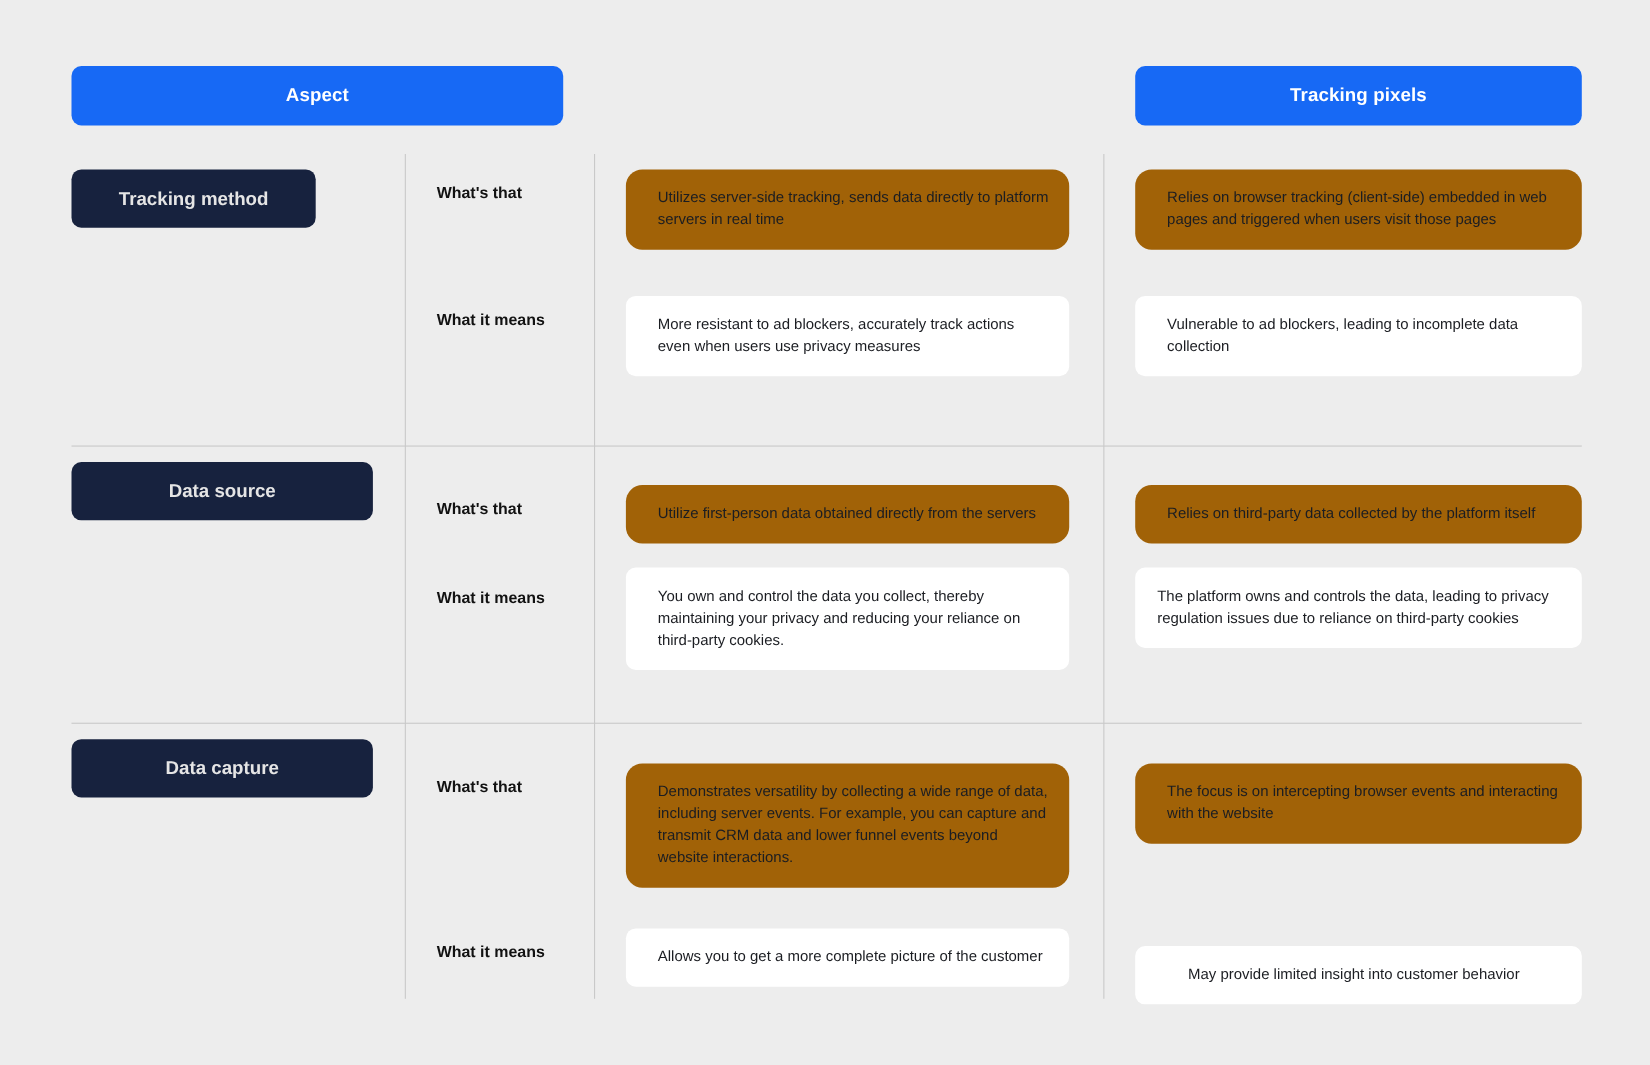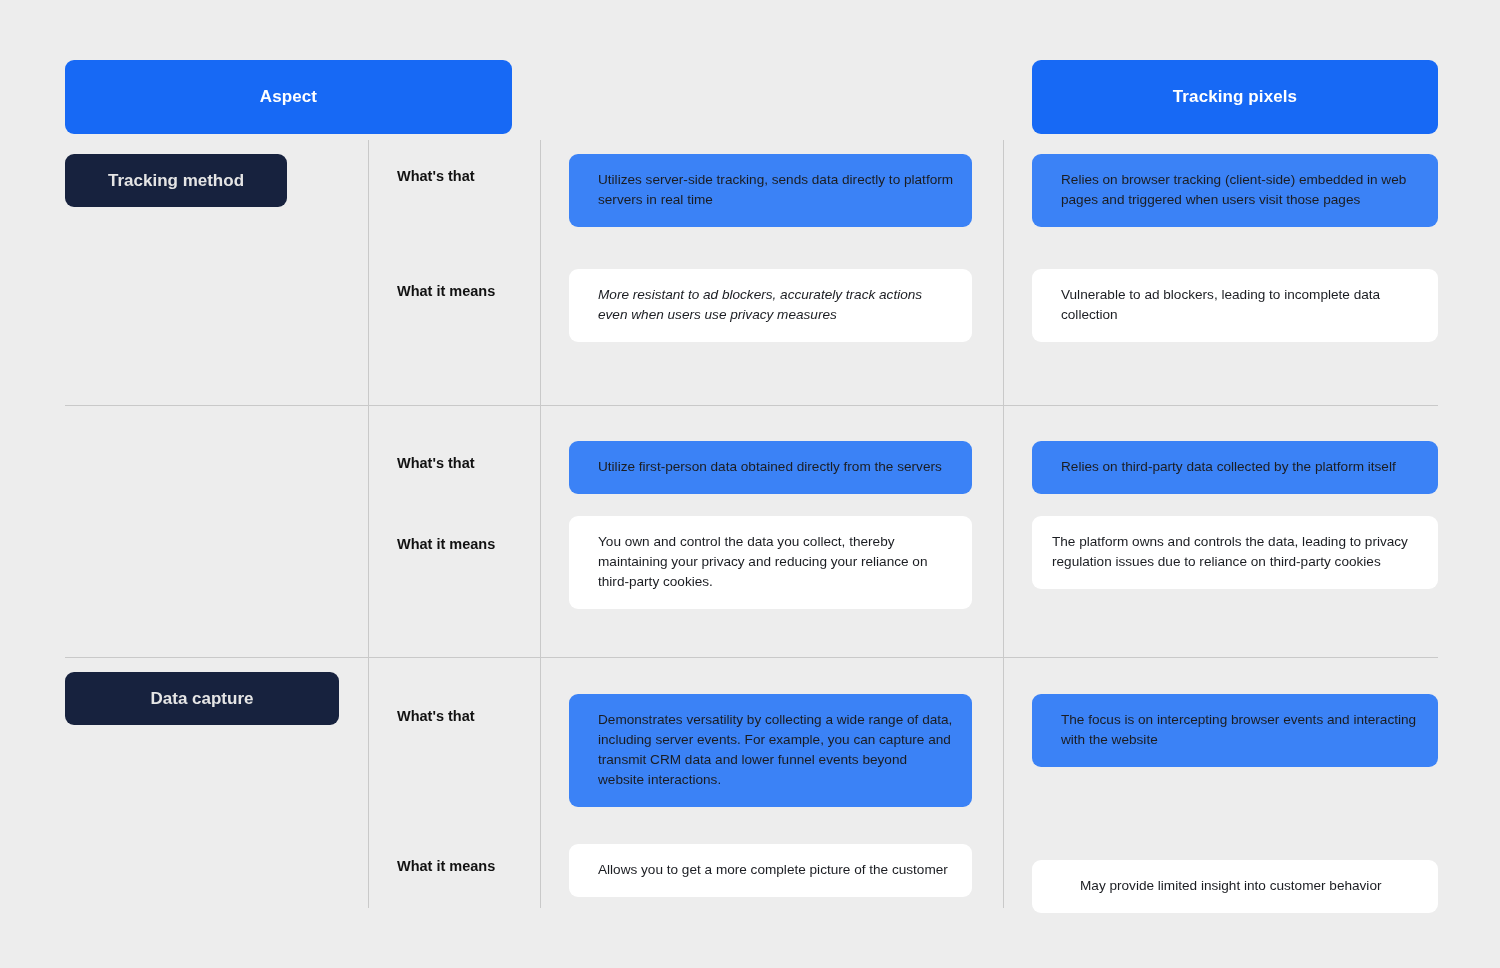--- a/index.html
+++ b/index.html
@@ -22,21 +22,21 @@
   
   .header-row {
     position: absolute;
     top: 60px;
     left: 0;
     width: 1500px;
     height: 58px;
   }
   .hdr {
     position: absolute;
-    height: 74px;
+    height: 54px;
     background: #1769f5;
     border-radius: 9px;
     color: #ffffff;
     font-size: 17px;
     font-weight: bold;
     display: flex;
     align-items: center;
     justify-content: center;
     letter-spacing: 0.1px;
   }
@@ -104,21 +104,21 @@
 
   
   .card {
     position: absolute;
     border-radius: 9px;
     padding: 16px 18px 17px 29px;
     font-size: 13.6px;
     line-height: 1.47;
     color: #1b1d22;
   }
-  .card.gray  { background: #3b82f6; }
+  .card.gray  { background: #a16207; border-radius: 15px; }
   .card.white { background: #ffffff; }
 
   .card.col-capi   { left: 569px; width: 403px; }
   .card.col-pixels { left: 1032px; width: 406px; }
 </style>
 </head>
 <body>
 
 <div class="board">
 
@@ -141,25 +141,28 @@
     <div class="aspect-badge w-tracking">
       <span>Tracking method</span>
     </div>
 
     <div class="sublabel" style="top:28px;">What's that</div>
     <div class="sublabel" style="top:143px;">What it means</div>
 
     <div class="card gray col-capi" style="top:14px;">Utilizes server-side tracking, sends data directly to platform servers in real time</div>
     <div class="card gray col-pixels" style="top:14px;">Relies on browser tracking (client-side) embedded in web pages and triggered when users visit those pages</div>
 
-    <div class="card white col-capi" style="top:129px;font-style:italic;">More resistant to ad blockers, accurately track actions even when users use privacy measures</div>
+    <div class="card white col-capi" style="top:129px;">More resistant to ad blockers, accurately track actions even when users use privacy measures</div>
     <div class="card white col-pixels" style="top:129px;">Vulnerable to ad blockers, leading to incomplete data collection</div>
   </div>
 
   <div class="row row-2">
+    <div class="aspect-badge w-source">
+      <span>Data source</span>
+    </div>
 
     <div class="sublabel" style="top:49px;">What's that</div>
     <div class="sublabel" style="top:130px;">What it means</div>
 
     <div class="card gray col-capi" style="top:35px;">Utilize first-person data obtained directly from the servers</div>
     <div class="card gray col-pixels" style="top:35px;">Relies on third-party data collected by the platform itself</div>
 
     <div class="card white col-capi" style="top:110px;">You own and control the data you collect, thereby maintaining your privacy and reducing your reliance on third-party cookies.</div>
     <div class="card white col-pixels" style="top:110px;padding-left:20px;">The platform owns and controls the data, leading to privacy regulation issues due to reliance on third-party cookies</div>
   </div>

